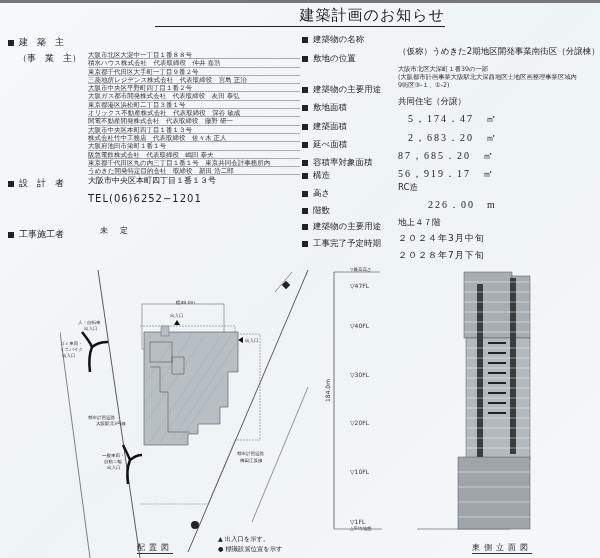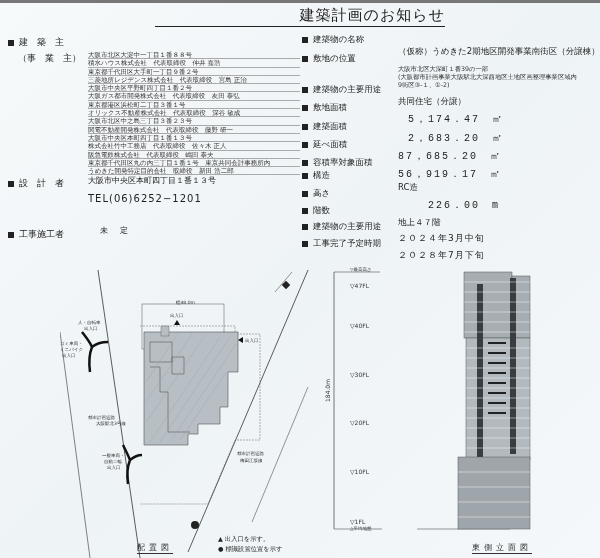--- a/index.html
+++ b/index.html
@@ -20,21 +20,21 @@
   .lbl .sq { display: inline-block; width: 6px; height: 6px; background: #222; margin-right: 5px; vertical-align: middle; }
   .owners { position: absolute; left: 88px; top: 31px; width: 212px; margin-top: 20px; }
   .owners div { font-size: 6.5px; line-height: 8.3px; height: 8.3px; white-space: nowrap; border-bottom: 0.6px solid #aaa; color: #333; }
   .designer { position: absolute; left: 88px; top: 172px; font-size: 8px; line-height: 18px; white-space: nowrap; color: #222; }
   .designer .tel { font-size: 10px; letter-spacing: 1px; }
   .contractor { position: absolute; left: 100px; top: 225px; font-size: 8px; letter-spacing: 12px; }
   
   .rlabel { position: absolute; left: 302px; font-size: 8.5px; white-space: nowrap; color: #222; }
   .rlabel .sq { display: inline-block; width: 6px; height: 6px; background: #222; margin-right: 5px; vertical-align: middle; }
   .rval { position: absolute; left: 398px; font-size: 8.5px; white-space: nowrap; color: #222; margin-top: 12px; }
-  .rval.num { font-family: Liberation Mono, monospace; letter-spacing: 2px; font-size: 10px; }
+  .rval.num { font-family: Liberation Serif, serif; letter-spacing: 2px; font-size: 10px; }
   .rval.small { font-size: 6.3px; line-height: 8px; color: #333; }
   
   .siteplan { position: absolute; left: 60px; top: 262px; width: 260px; height: 296px; }
   .elev { position: absolute; left: 320px; top: 262px; width: 280px; height: 296px; }
   .cap { position: absolute; font-size: 8px; letter-spacing: 4px; border-bottom: 1px solid #333; }
   .tiny { font-size: 4.5px; fill: #333; font-family: "DejaVu Sans", sans-serif; }
   .fl { font-size: 6px; fill: #333; font-family: "DejaVu Sans", sans-serif; }
   .legend { position: absolute; left: 218px; top: 534px; font-size: 6.3px; line-height: 10px; color: #222; }
 </style>
 </head>
@@ -47,24 +47,24 @@
 <div class="lbl" style="top:52px;left:18px">（事　業　主）</div>
 <div class="owners">
   <div>大阪市北区大淀中一丁目１番８８号</div>
   <div>積水ハウス株式会社　代表取締役　仲井 嘉浩</div>
   <div>東京都千代田区大手町一丁目９番２号</div>
   <div>三菱地所レジデンス株式会社　代表取締役　宮島 正治</div>
   <div>大阪市中央区平野町四丁目１番２号</div>
   <div>大阪ガス都市開発株式会社　代表取締役　友田 泰弘</div>
   <div>東京都港区浜松町二丁目３番１号</div>
   <div>オリックス不動産株式会社　代表取締役　深谷 敏成</div>
-  <div>大阪市北区中之島三丁目３番２３号</div>
   <div>関電不動産開発株式会社　代表取締役　藤野 研一</div>
   <div>大阪市中央区本町四丁目１番１３号</div>
   <div>株式会社竹中工務店　代表取締役　佐々木 正人</div>
+  <div>大阪府池田市栄町１番１号</div>
   <div>阪急電鉄株式会社　代表取締役　嶋田 泰夫</div>
   <div>東京都千代田区丸の内三丁目１番１号　東京共同会計事務所内</div>
   <div>うめきた開発特定目的会社　取締役　新田 浩二郎</div>
 </div>
 
 <div class="lbl" style="top:177px"><span class="sq"></span><span>設　計　者</span></div>
 <div class="designer">
   <div>大阪市中央区本町四丁目１番１３号</div>
   <div class="tel">TEL(06)6252−1201</div>
 </div>

